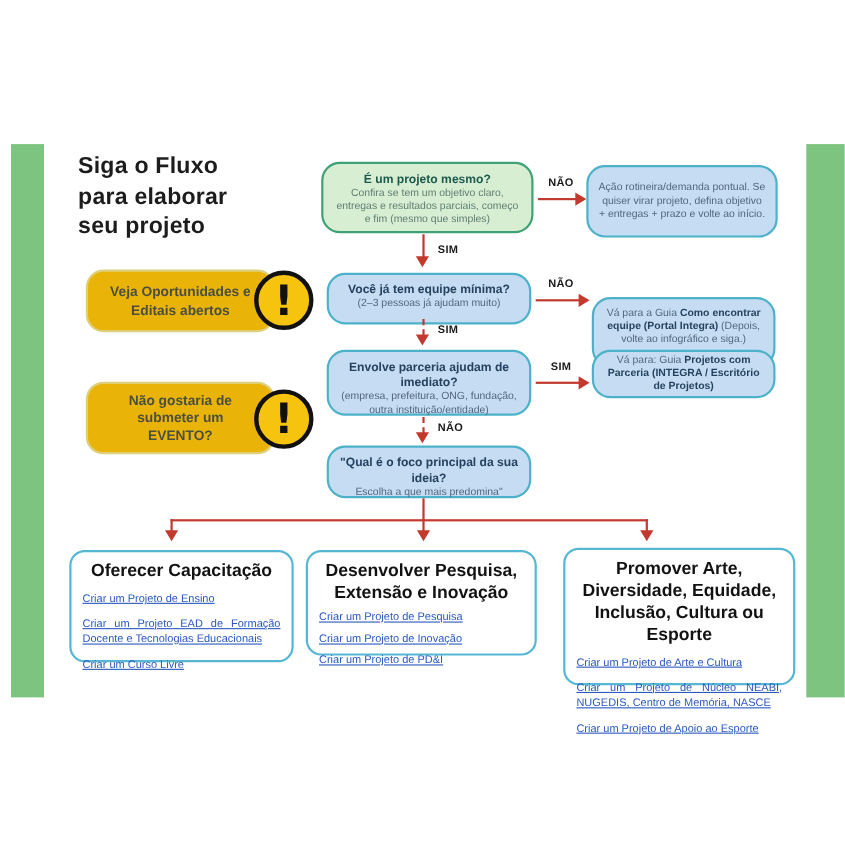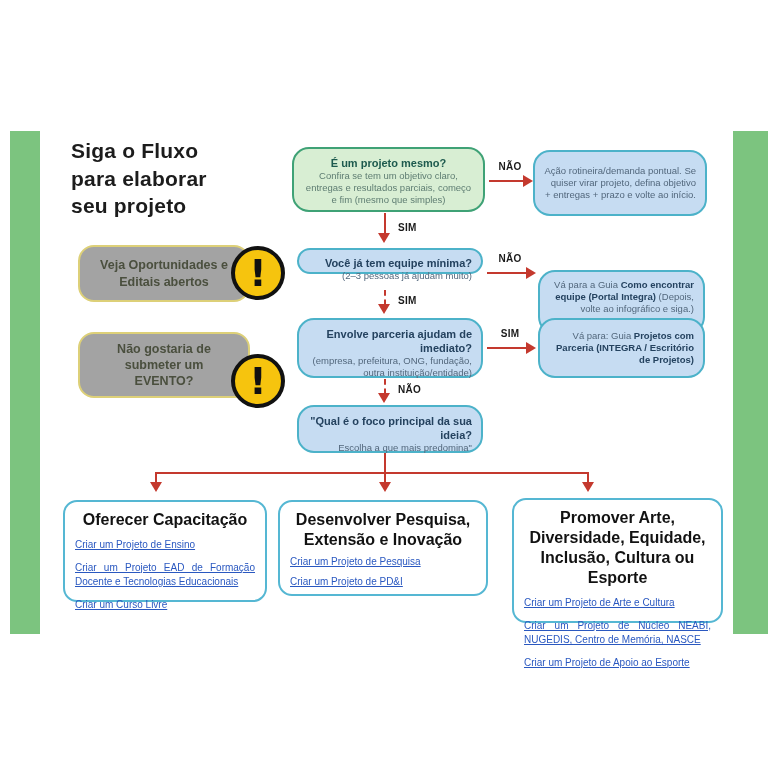--- a/index.html
+++ b/index.html
@@ -6,29 +6,29 @@
   body{font-family:"Liberation Sans",sans-serif;background:#ffffff;}
   #canvas{position:relative;width:768px;height:768px;background:#ffffff;overflow:hidden;}
   .abs{position:absolute;box-sizing:border-box;}
 
   .greenbar{background:#7cc47f;}
 
   .page-title{font-size:21px;font-weight:800;color:#1c1c1c;line-height:1.32;letter-spacing:.2px;}
 
   .node{border-radius:17px;text-align:center;padding:7px 9px;line-height:1.28;}
   .node-green{background:#d8eed3;border:2px solid #3fa276;}
-  .node-blue{background:#c6dcf2;border:2px solid #4cb2c9;text-align:right;}
+  .node-blue{background:#c6dcf2;border:2px solid #4cb2c9;}
   .node-green .nt{font-size:11px;font-weight:700;color:#1d5a4e;}
   .node-green .nb{font-size:9.5px;color:#5e7d72;}
   .node-blue .nt{font-size:11px;font-weight:700;color:#24425f;}
   .node-blue .nb{font-size:9.5px;color:#52677c;}
   .node-blue .rt{font-size:9.5px;color:#52677c;}
   .node-blue .rt b{color:#24425f;}
 
-  .callout{background:#a3a3a3;border:2px solid #ddd078;border-radius:16px;text-align:center;
+  .callout{background:#eab308;border:2px solid #ddd078;border-radius:16px;text-align:center;
            font-weight:700;color:#4a4f3e;font-size:12.5px;line-height:1.3;display:flex;align-items:center;justify-content:center;padding:6px 14px;}
   .bang{width:54px;height:54px;border-radius:50%;background:#f6c40e;border:4px solid #111;
         display:flex;align-items:center;justify-content:center;font-weight:900;font-size:38px;color:#111;
         font-family:"DejaVu Sans",sans-serif;}
 
   .vline{width:0;border-left:2px solid #c4392e;}
   .vline.dashed{border-left-style:dashed;}
   .hline{height:0;border-top:2px solid #c4392e;}
   .ah-down{width:0;height:0;border-left:6.5px solid transparent;border-right:6.5px solid transparent;border-top:10px solid #c4392e;}
   .ah-right{width:0;height:0;border-top:6px solid transparent;border-bottom:6px solid transparent;border-left:10px solid #c4392e;}
@@ -58,21 +58,21 @@
   <div class="abs hline" style="left:489px;top:180px;width:36px;"></div>
   <div class="abs ah-right" style="left:523px;top:175px;"></div>
   <div class="abs node node-blue" style="left:533px;top:150px;width:174px;height:66px;display:flex;align-items:center;">
     <div class="rt">Ação rotineira/demanda pontual. Se quiser virar projeto, defina objetivo + entregas + prazo e volte ao início.</div>
   </div>
 
   <div class="abs vline" style="left:384px;top:213px;height:21px;"></div>
   <div class="abs ah-down" style="left:378px;top:233px;"></div>
   <div class="abs lab" style="left:398px;top:222px;">SIM</div>
 
-  <div class="abs node node-blue" style="left:297px;top:248px;width:186px;height:26px;padding-top:6px;">
+  <div class="abs node node-blue" style="left:297px;top:248px;width:186px;height:47px;padding-top:6px;">
     <div class="nt">Você já tem equipe mínima?</div>
     <div class="nb">(2–3 pessoas já ajudam muito)</div>
   </div>
 
   <div class="abs lab" style="left:492px;top:253px;width:36px;text-align:center;">NÃO</div>
   <div class="abs hline" style="left:487px;top:272px;width:40px;"></div>
   <div class="abs ah-right" style="left:526px;top:267px;"></div>
   <div class="abs node node-blue" style="left:538px;top:242px;width:167px;height:64px;margin-top:28px;">
     <div class="rt"><span>Vá para a Guia </span><b>Como encontrar equipe (Portal Integra)</b><span> (Depois, volte ao infográfico e siga.)</span></div>
   </div>
@@ -82,21 +82,21 @@
   <div class="abs lab" style="left:398px;top:295px;">SIM</div>
 
   <div class="abs node node-blue" style="left:297px;top:318px;width:186px;height:60px;">
     <div class="nt">Envolve parceria ajudam de imediato?</div>
     <div class="nb">(empresa, prefeitura, ONG, fundação, outra instituição/entidade)</div>
   </div>
 
   <div class="abs lab" style="left:492px;top:328px;width:36px;text-align:center;">SIM</div>
   <div class="abs hline" style="left:487px;top:347px;width:40px;"></div>
   <div class="abs ah-right" style="left:526px;top:342px;"></div>
-  <div class="abs node node-blue" style="left:538px;top:318px;width:167px;height:60px;display:flex;align-items:center;justify-content:center;">
+  <div class="abs node node-blue" style="left:538px;top:318px;width:167px;height:44px;display:flex;align-items:center;justify-content:center;">
     <div class="rt"><span>Vá para: Guia </span><b>Projetos com Parceria (INTEGRA / Escritório de Projetos)</b></div>
   </div>
 
   <div class="abs vline dashed" style="left:384px;top:379px;height:15px;"></div>
   <div class="abs ah-down" style="left:378px;top:393px;"></div>
   <div class="abs lab" style="left:398px;top:384px;">NÃO</div>
 
   <div class="abs node node-blue" style="left:297px;top:405px;width:186px;height:48px;">
     <div class="nt">"Qual é o foco principal da sua ideia?</div>
     <div class="nb">Escolha a que mais predomina"</div>
@@ -111,37 +111,38 @@
   <div class="abs ah-down" style="left:379px;top:482px;"></div>
   <div class="abs ah-down" style="left:582px;top:482px;"></div>
 
   <div class="abs callout" style="left:78px;top:245px;width:172px;height:57px;">
     <span>Veja Oportunidades e Editais abertos</span>
   </div>
   <div class="abs bang" style="left:231px;top:246px;">
       <span>!</span>
     </div>
 
-  <div class="abs callout" style="left:78px;top:332px;width:172px;height:66px;">
+  <div class="abs callout" style="left:78px;top:347px;width:172px;height:66px;">
     <span>Não gostaria de submeter um EVENTO?</span>
   </div>
   <div class="abs bang" style="left:231px;top:354px;">
       <span>!</span>
     </div>
 
   <div class="abs bottombox" style="left:63px;top:500px;width:204px;height:102px;">
     <div class="bt">Oferecer Capacitação</div>
     <a href="#">Criar um Projeto de Ensino</a>
     <a href="#" class="justify">Criar um Projeto EAD de Formação Docente e Tecnologias Educacionais</a>
     <a href="#">Criar um Curso Livre</a>
   </div>
 
   <div class="abs bottombox" style="left:278px;top:500px;width:210px;height:96px;">
     <div class="bt">Desenvolver Pesquisa, Extensão e Inovação</div>
     <a href="#" style="margin:5px 0;">Criar um Projeto de Pesquisa</a>
+    <a href="#" style="margin:5px 0;">Criar um Projeto de Inovação</a>
     <a href="#" style="margin:5px 0;">Criar um Projeto de PD&amp;I</a>
   </div>
 
   <div class="abs bottombox" style="left:512px;top:498px;width:211px;height:125px;">
     <div class="bt" style="margin-bottom:6px;">Promover Arte, Diversidade, Equidade, Inclusão, Cultura ou Esporte</div>
     <a href="#">Criar um Projeto de Arte e Cultura</a>
     <a href="#" class="justify">Criar um Projeto de Núcleo NEABI, NUGEDIS, Centro de Memória, NASCE</a>
     <a href="#">Criar um Projeto de Apoio ao Esporte</a>
   </div>
 

